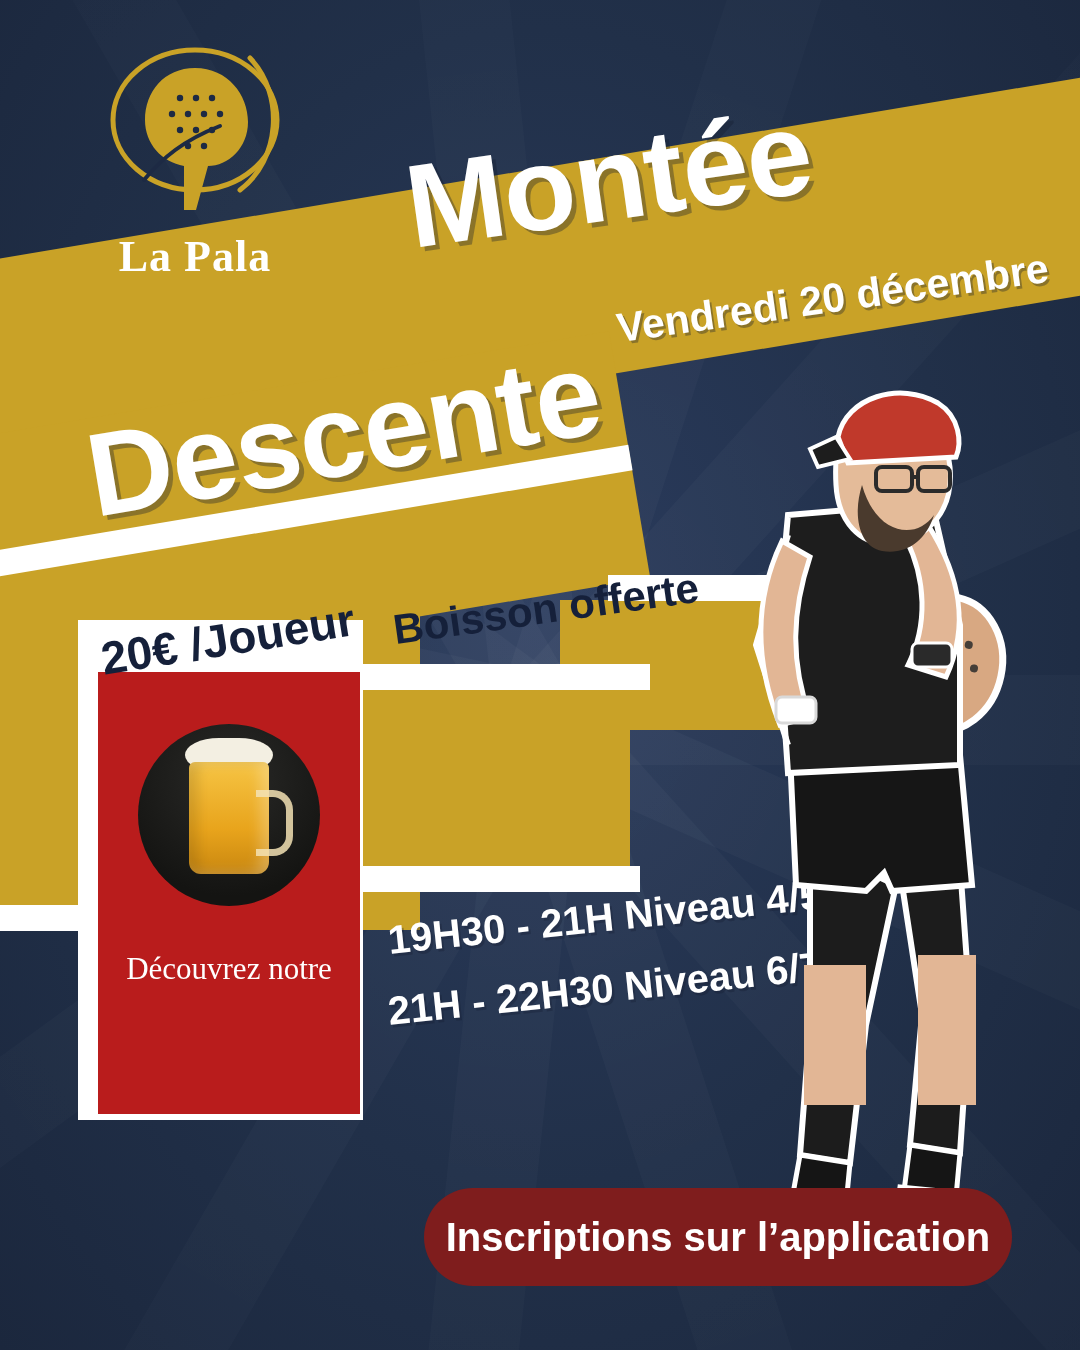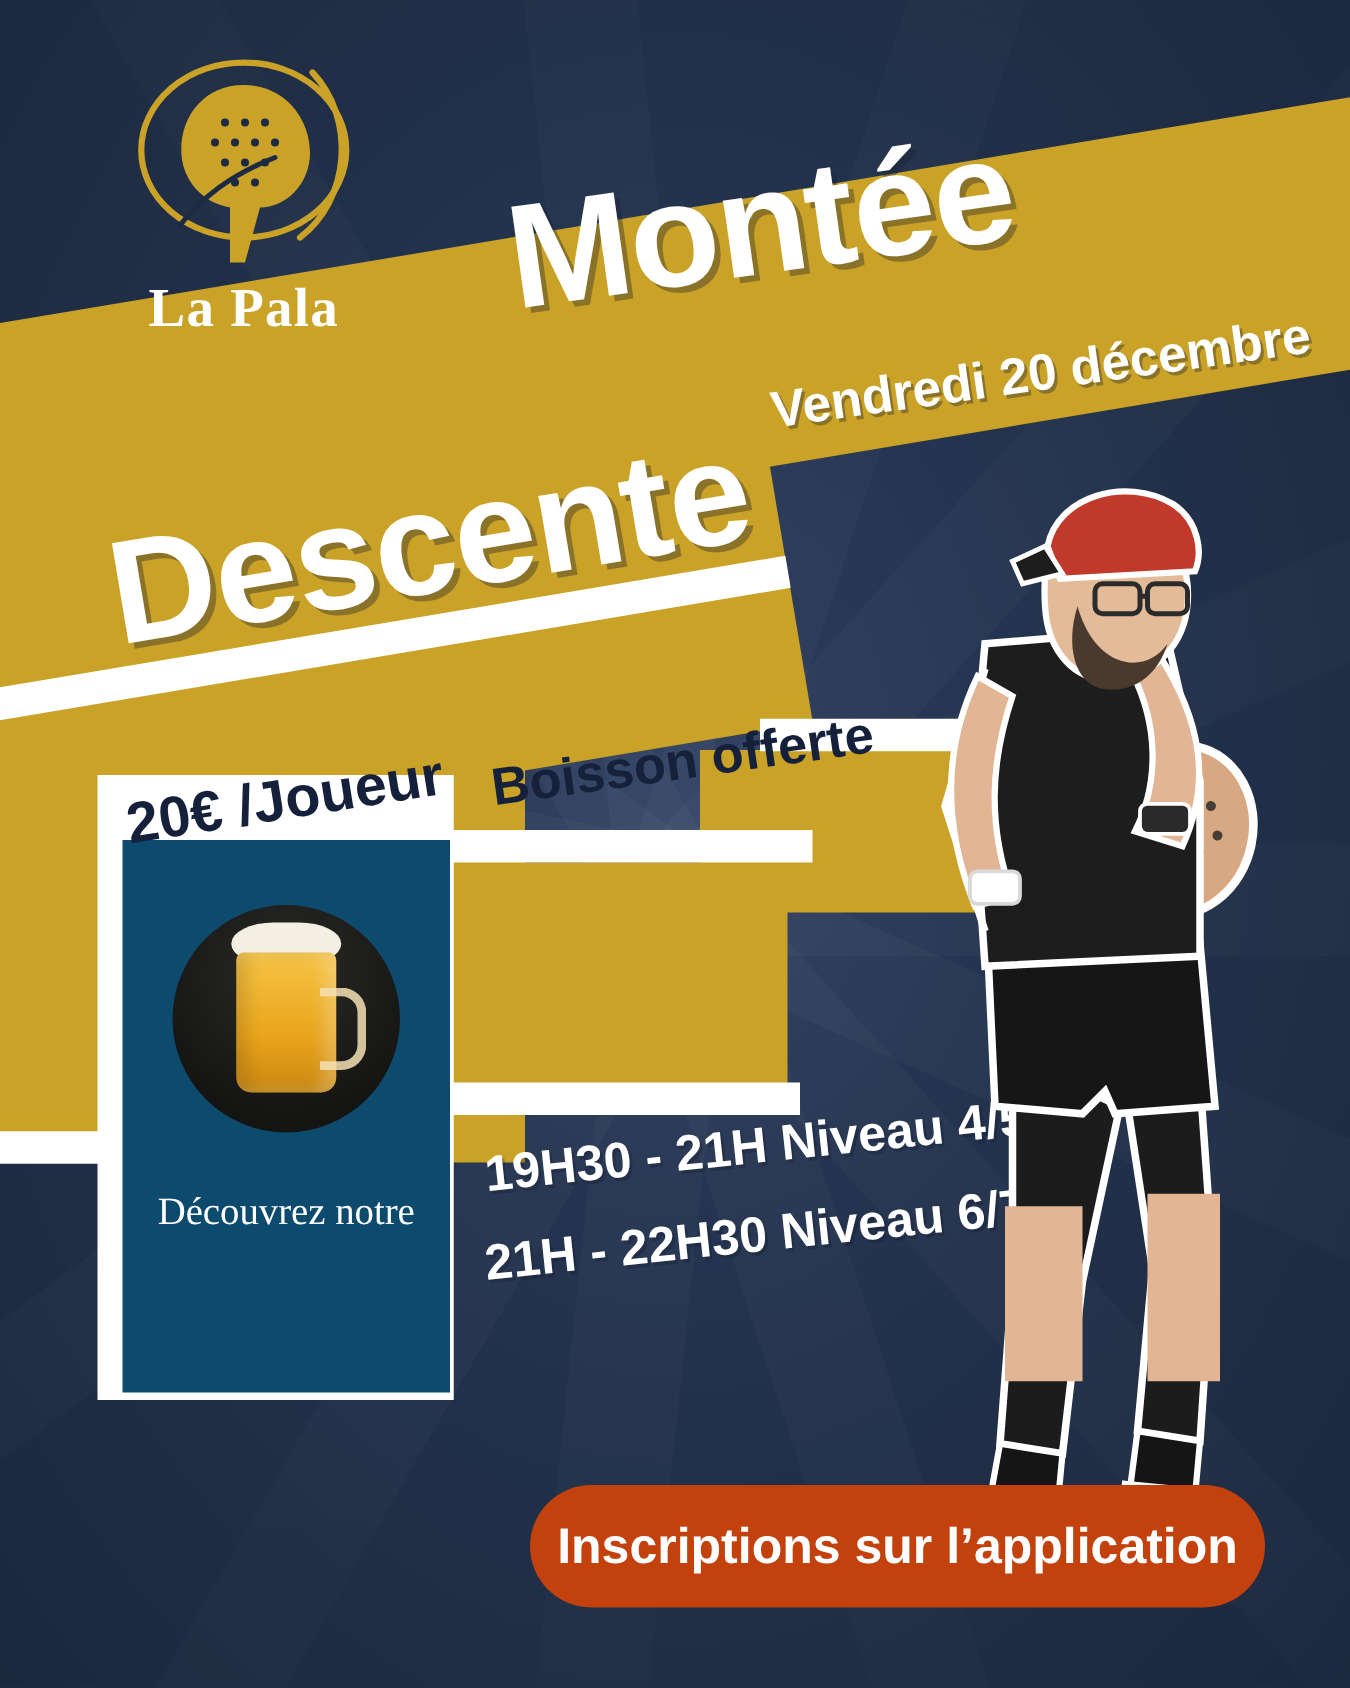--- a/index.html
+++ b/index.html
@@ -108,21 +108,21 @@
     width: 190px;
     height: 175px;
     margin: 0 auto;
   }
   .logo-text {
     color: #ffffff;
     font-family: "Liberation Serif", serif;
     font-weight: bold;
     font-size: 44px;
     letter-spacing: 1px;
-    margin-top: 6px;
+    margin-top: 16px;
   }
 
   
   .headline-wrap { position: absolute; z-index: 14; }
   .title-montee {
     left: 405px; top: 120px;
     transform: rotate(-8deg);
   }
   .title-descente {
     left: 85px; top: 375px;
@@ -179,21 +179,21 @@
     height: 500px;
     background: #ffffff;
     z-index: 13;
   }
   .beer-inner {
     position: absolute;
     left: 98px;
     top: 672px;
     width: 262px;
     height: 442px;
-    background: #0c4a6e;
+    background: #b91c1c;
     z-index: 14;
     text-align: center;
   }
   .beer-photo {
     width: 182px;
     height: 182px;
     border-radius: 50%;
     margin: 52px auto 0;
     position: relative;
     overflow: hidden;
@@ -257,21 +257,21 @@
     text-shadow: 2px 3px 0 rgba(20,28,46,0.3);
   }
 
   
   .cta {
     position: absolute;
     left: 424px;
     top: 1188px;
     width: 588px;
     height: 98px;
-    background: #c2410c;
+    background: #7f1d1d;
     border-radius: 49px;
     display: flex;
     align-items: center;
     justify-content: center;
     z-index: 18;
     cursor: pointer;
   }
   .cta-text {
     color: #ffffff;
     font-weight: bold;

